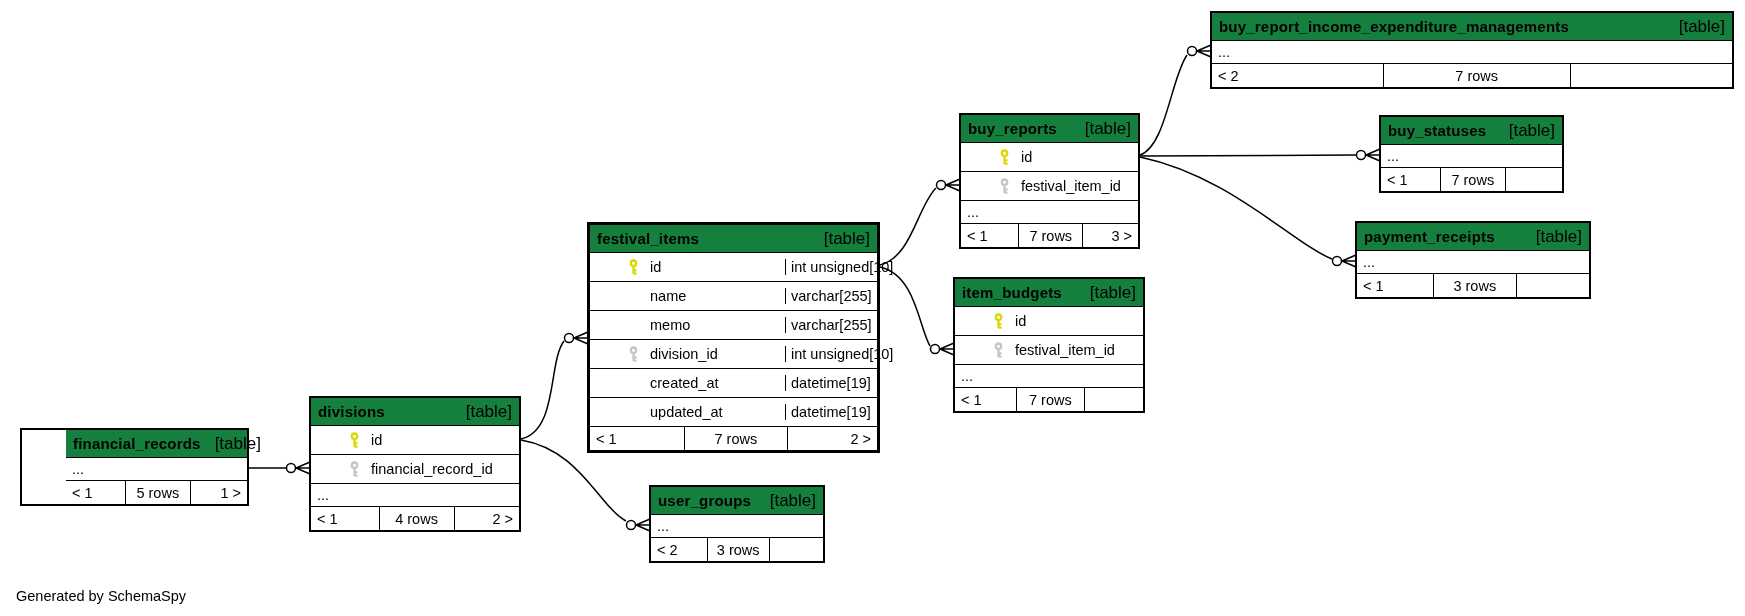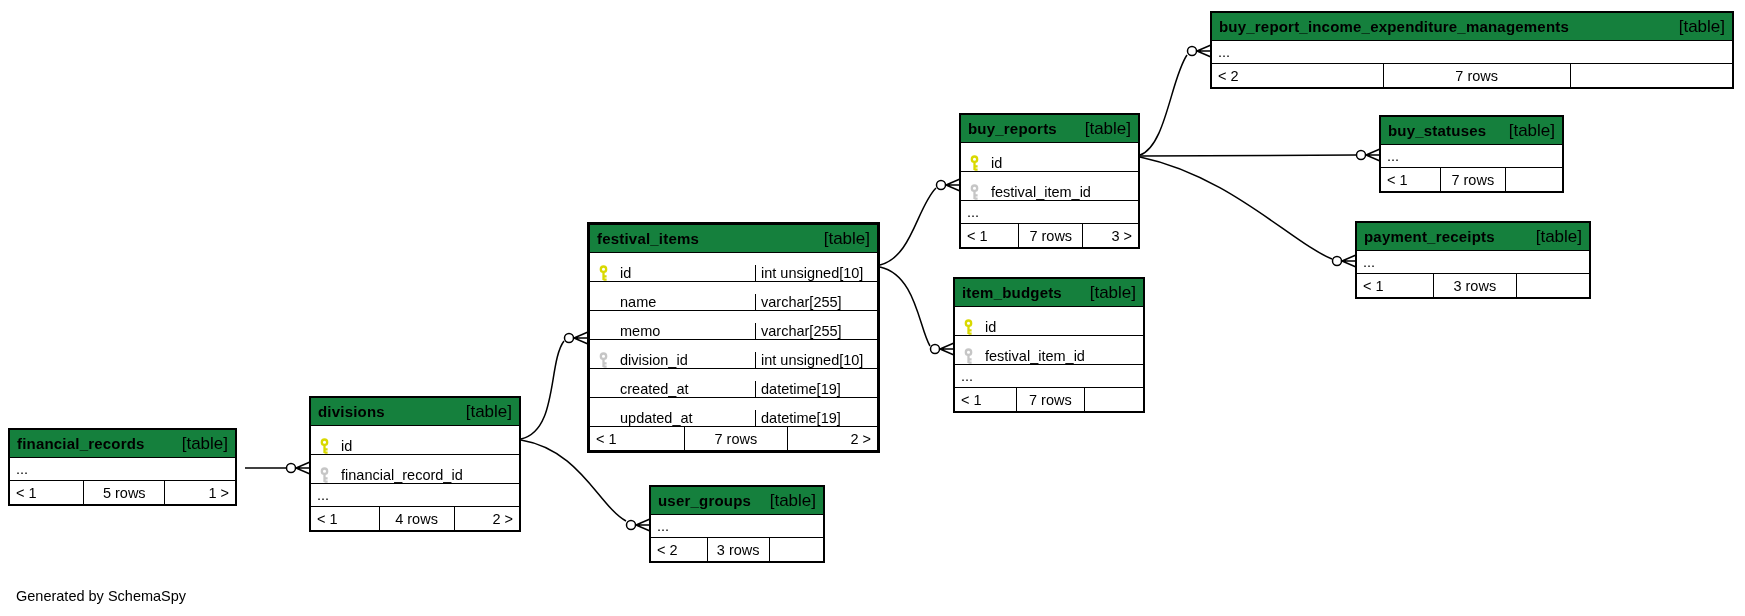--- a/index.html
+++ b/index.html
@@ -21,21 +21,21 @@
   .hdr {
     display: flex; justify-content: space-between; align-items: center;
     height: 28px; background: #15803d;
     border-bottom: 1.5px solid #000; padding: 0 7px;
   }
   .tname { font-weight: bold; font-size: 15px; letter-spacing: 0.2px; }
   .ttag  { font-size: 17px; margin-left: 14px; white-space: nowrap; }
 
   .row { border-bottom: 1.5px solid #000; background: #fff; }
   .row:last-of-type { border-bottom: 1.5px solid #000; }
-  .row.col { height: 29px; display: flex; align-items: flex-end; }
+  .row.col { height: 29px; display: flex; align-items: center; padding-left: 30px; }
   .row.ell { height: 23px; display: flex; align-items: center; padding: 0 6px; }
 
   .cleft { display: flex; align-items: center; padding-left: 7px; flex: 1 1 auto; }
   .cleft.fixed { flex: 0 0 auto; }
   .keyic { width: 23px; display: inline-flex; align-items: center; flex: 0 0 23px; }
   .cname { white-space: nowrap; }
   .ctype {
     border-left: 1.5px solid #000; flex: 1 1 auto;
     display: flex; align-items: center; padding-left: 5px; white-space: nowrap;
   }
@@ -273,21 +273,21 @@
           <span class="cname">financial_record_id</span>
         </span>
       </div>
       <div class="row ell">...</div>
       <div class="ftr">
         <span class="fcell f0">&lt; 1</span>
         <span class="fcell f1">4 rows</span>
         <span class="fcell f2">2 &gt;</span>
       </div>
     </div>
-    <div class="tbl" style="left: 8px; top: 428px; width: 229px;">
+    <div class="tbl" style="left: 20px; top: 428px; width: 229px; padding-left: 44px;">
       <div class="hdr">
         <span class="tname">financial_records</span>
         <span class="ttag">[table]</span>
       </div>
       <div class="row ell">...</div>
       <div class="ftr">
         <span class="fcell f0">&lt; 1</span>
         <span class="fcell f1">5 rows</span>
         <span class="fcell f2">1 &gt;</span>
       </div>

